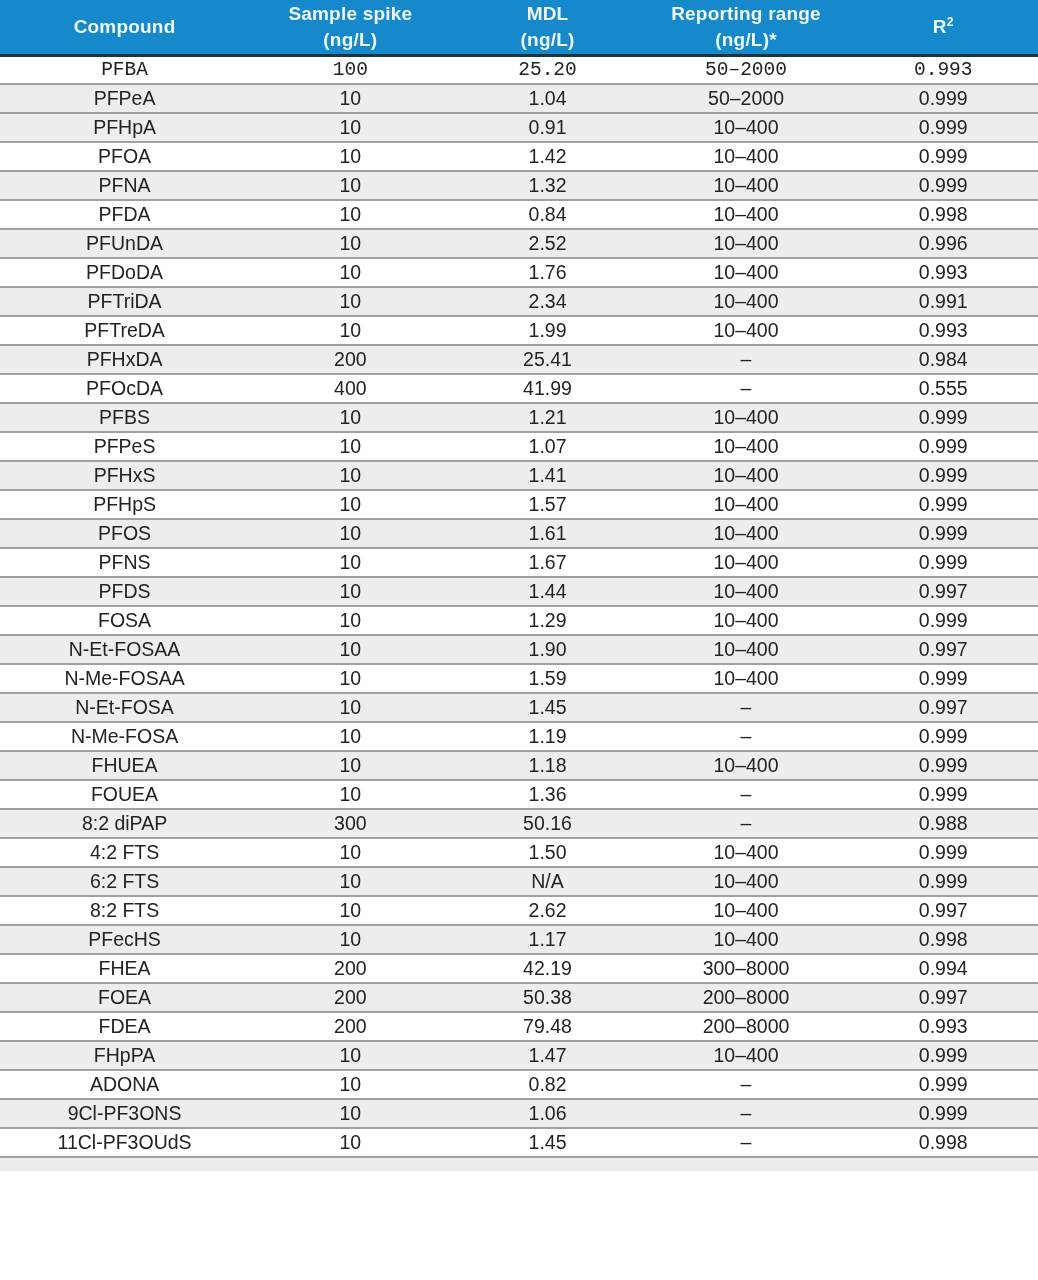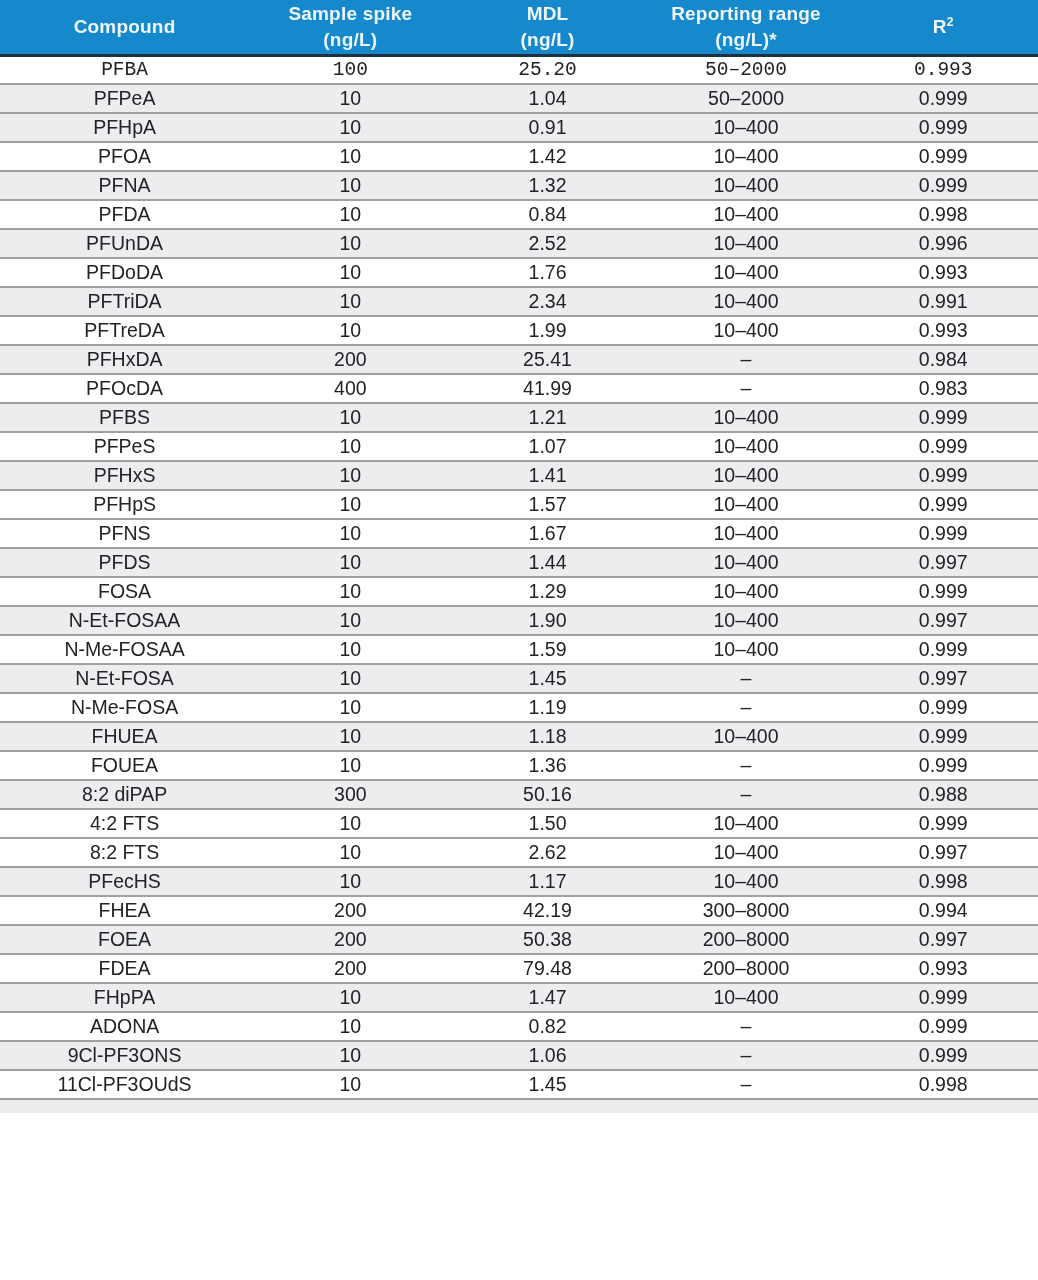--- a/index.html
+++ b/index.html
@@ -175,21 +175,21 @@
         <td>200</td>
         <td>25.41</td>
         <td>–</td>
         <td>0.984</td>
       </tr>
       <tr>
         <td>PFOcDA</td>
         <td>400</td>
         <td>41.99</td>
         <td>–</td>
-        <td>0.983</td>
+        <td>0.555</td>
       </tr>
       <tr class="alt">
         <td>PFBS</td>
         <td>10</td>
         <td>1.21</td>
         <td>10–400</td>
         <td>0.999</td>
       </tr>
       <tr>
         <td>PFPeS</td>
@@ -202,20 +202,27 @@
         <td>PFHxS</td>
         <td>10</td>
         <td>1.41</td>
         <td>10–400</td>
         <td>0.999</td>
       </tr>
       <tr>
         <td>PFHpS</td>
         <td>10</td>
         <td>1.57</td>
+        <td>10–400</td>
+        <td>0.999</td>
+      </tr>
+      <tr class="alt">
+        <td>PFOS</td>
+        <td>10</td>
+        <td>1.61</td>
         <td>10–400</td>
         <td>0.999</td>
       </tr>
       <tr>
         <td>PFNS</td>
         <td>10</td>
         <td>1.67</td>
         <td>10–400</td>
         <td>0.999</td>
       </tr>
@@ -279,20 +286,27 @@
         <td>8:2 diPAP</td>
         <td>300</td>
         <td>50.16</td>
         <td>–</td>
         <td>0.988</td>
       </tr>
       <tr>
         <td>4:2 FTS</td>
         <td>10</td>
         <td>1.50</td>
+        <td>10–400</td>
+        <td>0.999</td>
+      </tr>
+      <tr class="alt">
+        <td>6:2 FTS</td>
+        <td>10</td>
+        <td>N/A</td>
         <td>10–400</td>
         <td>0.999</td>
       </tr>
       <tr>
         <td>8:2 FTS</td>
         <td>10</td>
         <td>2.62</td>
         <td>10–400</td>
         <td>0.997</td>
       </tr>

